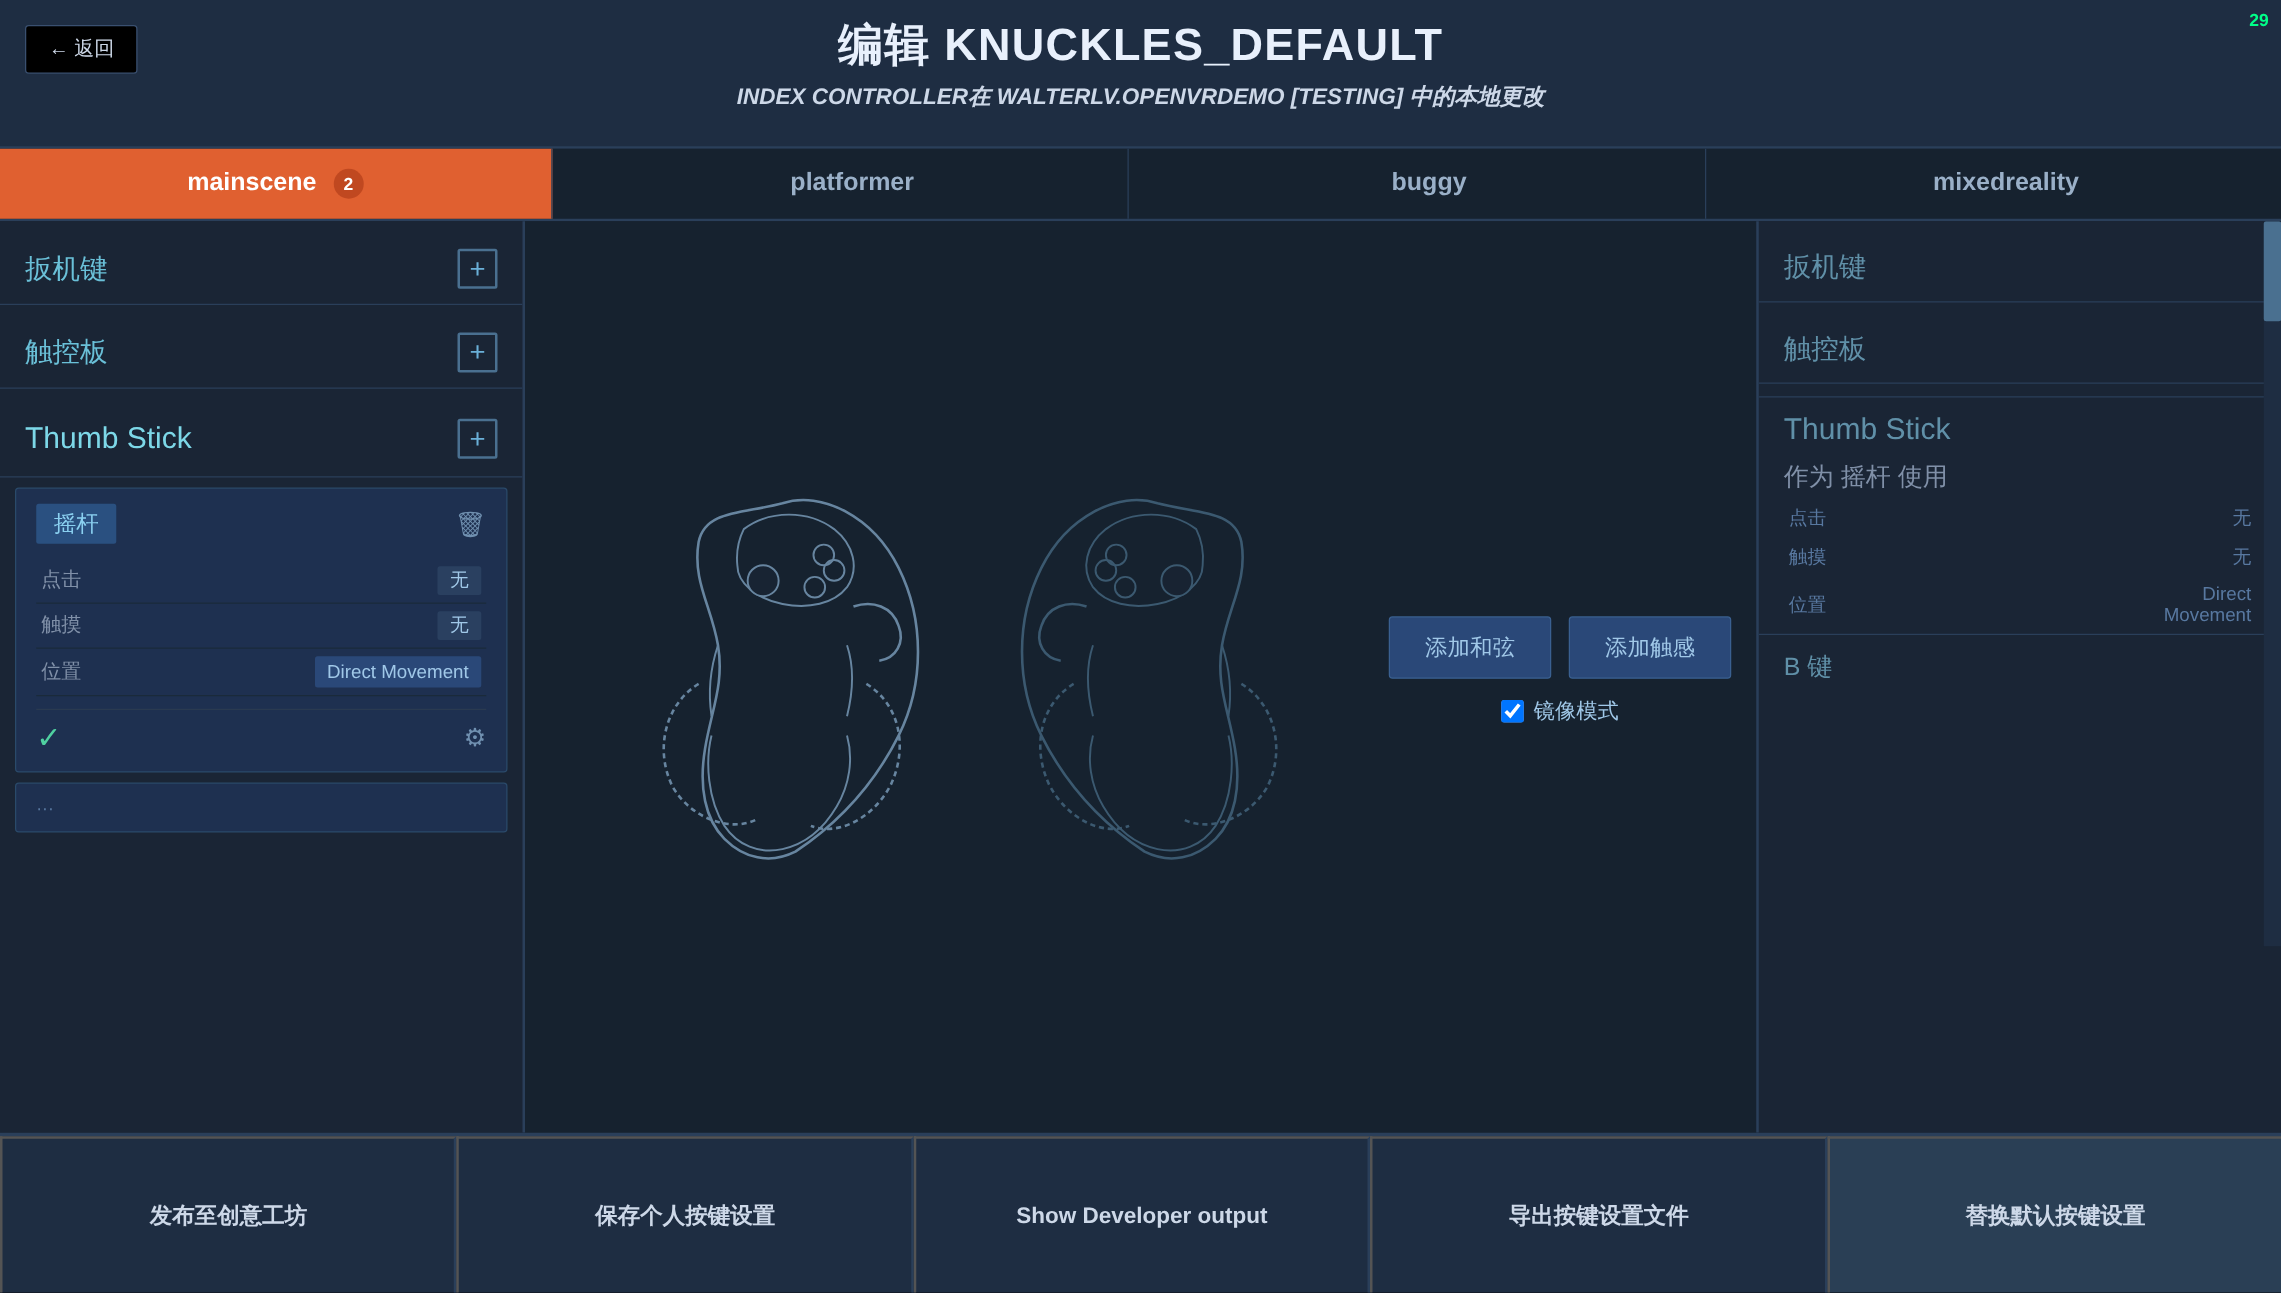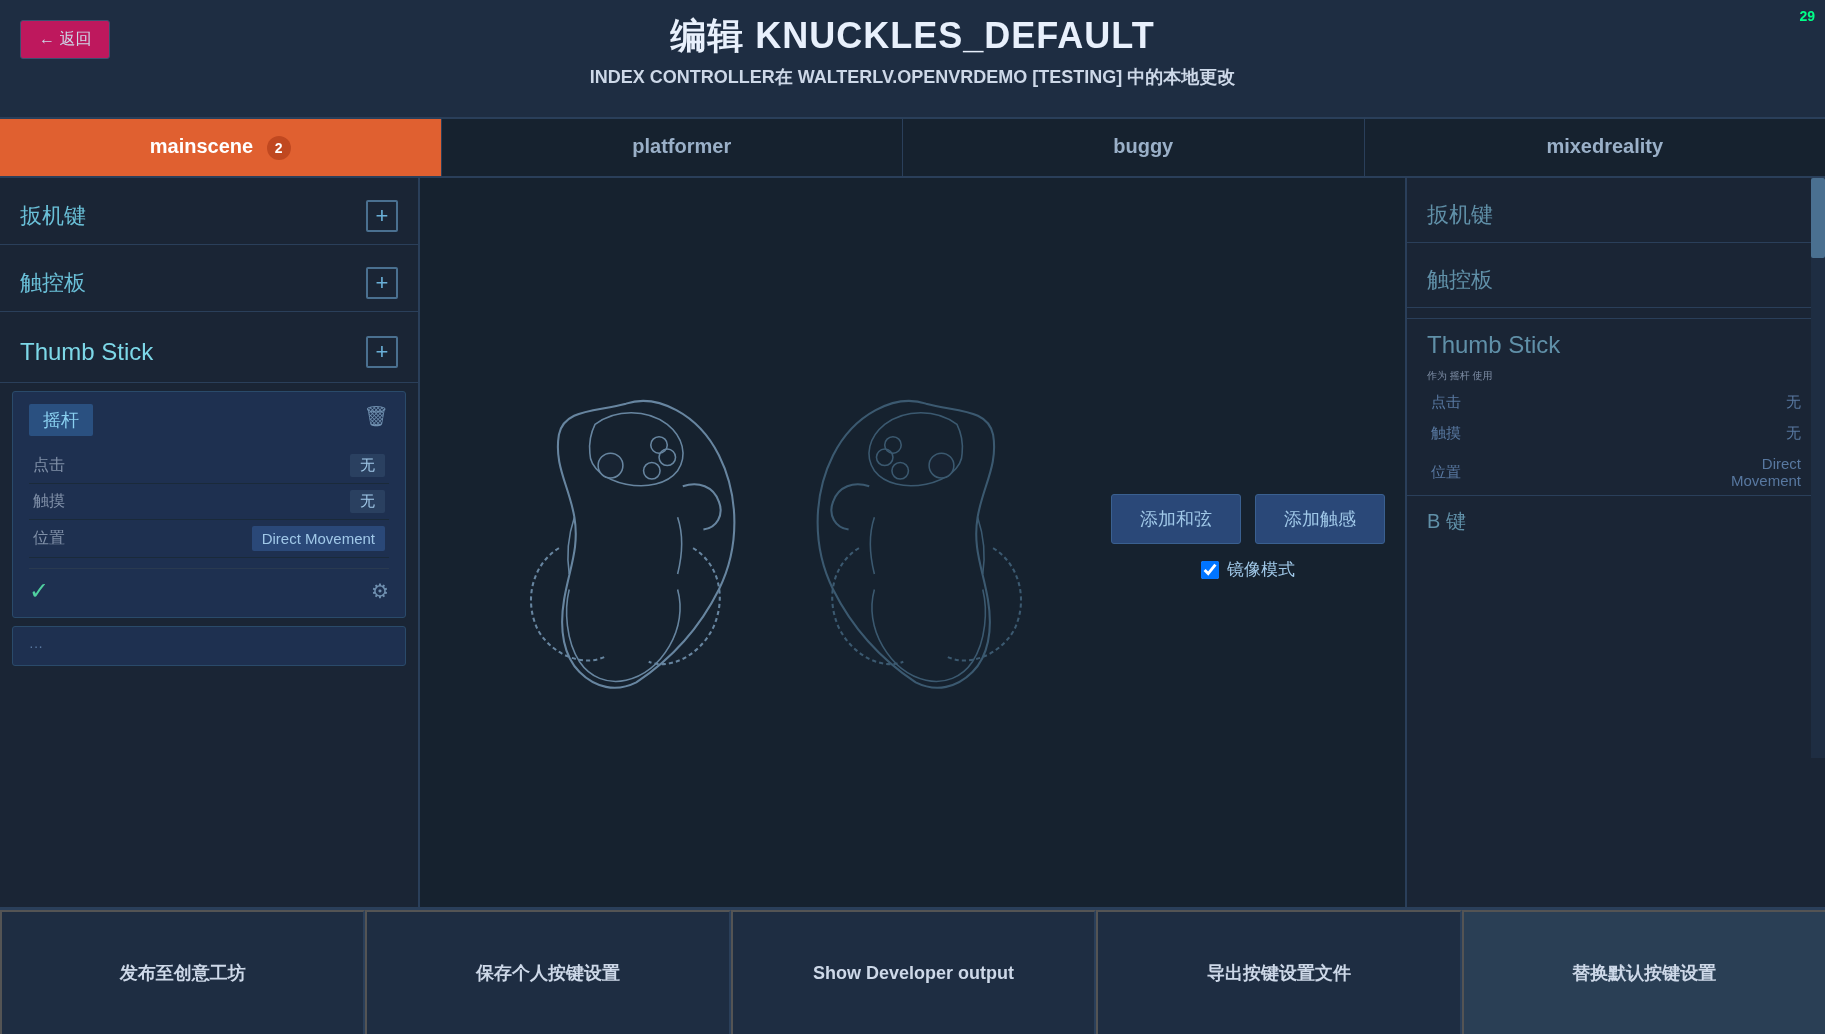--- a/index.html
+++ b/index.html
@@ -23,26 +23,27 @@
       font-size: 36px;
       font-weight: 900;
       color: #e8f0fc;
       letter-spacing: 1px;
     }
     .header-subtitle {
       font-size: 18px;
       font-weight: 700;
       color: #cdd8e8;
       margin-top: 4px;
+      font-style: italic;
     }
     .back-btn {
       position: absolute;
       top: 20px;
       left: 20px;
-      background: #be185d;
+      background: #000000;
       border: 1px solid #3a5070;
       color: #cdd8e8;
       padding: 8px 18px;
       font-size: 16px;
       cursor: pointer;
       border-radius: 3px;
       display: flex;
       align-items: center;
       gap: 6px;
     }
@@ -150,21 +151,21 @@
     
     .joystick-card {
       background: #1e3050;
       margin: 8px 12px;
       padding: 12px 16px;
       border: 1px solid #2a4a6a;
       border-radius: 3px;
     }
     .joystick-card-header {
       display: flex;
-      align-items: flex-start;
+      align-items: center;
       justify-content: space-between;
       margin-bottom: 12px;
     }
     .joystick-label {
       background: #2a5080;
       color: #8ad0f0;
       padding: 4px 14px;
       font-size: 18px;
       border-radius: 2px;
     }
@@ -298,21 +299,21 @@
     .right-section-title {
       font-size: 22px;
       color: #6090a8;
       font-weight: 400;
     }
     .right-thumb-title {
       font-size: 24px;
       color: #6090a8;
     }
     .right-sub-label {
-      font-size: 10px;
+      font-size: 20px;
       color: #8090a8;
       padding: 10px 20px 4px;
     }
     .right-row {
       display: flex;
       align-items: center;
       justify-content: space-between;
       padding: 6px 24px;
       font-size: 15px;
       color: #5878a0;

